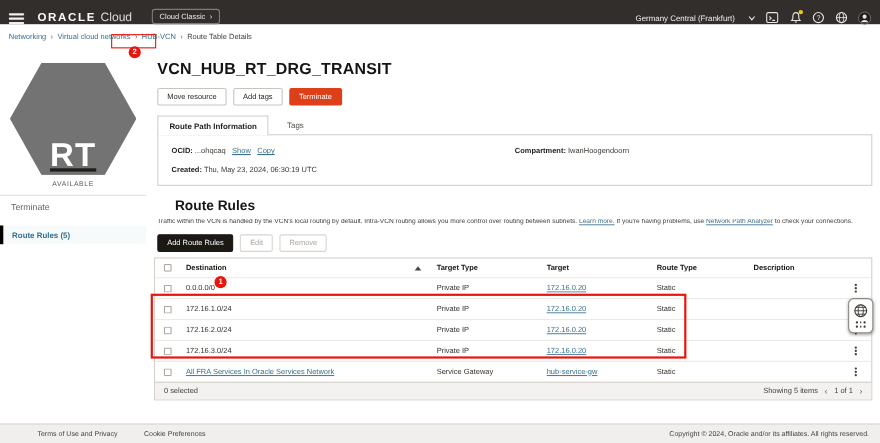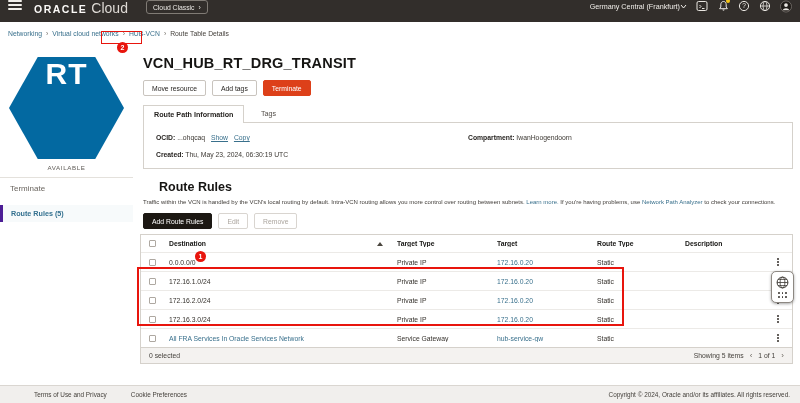--- a/index.html
+++ b/index.html
@@ -1,46 +1,46 @@
 <!DOCTYPE html>
 <html><head>
 <meta charset="utf-8">
 <style>
   * { margin:0; padding:0; box-sizing:border-box; }
   html,body { width:800px; height:403px; }
   body { font-family:"Liberation Sans", sans-serif; background:#fff; position:relative; overflow:hidden; color:#211e1b; }
 
   
-  .topbar { position:absolute; left:0; top:0; width:800px; height:22px; background:#322e2b; display:flex; align-items:flex-start; padding:0 8px; gap:8px; z-index:20; }
+  .topbar { position:absolute; left:0; top:0; width:800px; height:22px; background:#322e2b; display:flex; align-items:flex-end; padding:0 8px; gap:8px; z-index:20; }
   .hamburger { width:14px; height:10px; display:flex; flex-direction:column; justify-content:space-between; cursor:pointer; }
   .hamburger span { display:block; height:1.6px; background:#f3f0ec; border-radius:1px; }
   .brand { display:flex; align-items:baseline; gap:4px; margin-left:4px; white-space:nowrap; }
   .brand .oracle { color:#fbf9f7; font-weight:bold; font-size:10.5px; letter-spacing:1.5px; }
-  .brand .cloud { color:#dedad5; font-size:14px; }
+  .brand .cloud { color:#dedad5; font-size:11px; }
   .chip { margin-left:10px; height:14px; border:1px solid #807b75; border-radius:3px; color:#eceae6; font-size:6.8px; display:flex; align-items:center; gap:4px; padding:0 6px; white-space:nowrap; cursor:pointer; }
   .searchbox { margin-left:6px; width:392px; height:14px; background:#4d4844; border:none; border-radius:3px; color:#d8d4cf; font-size:6.8px; padding:0 8px; font-family:"Liberation Sans", sans-serif; }
   .searchbox::placeholder { color:#b3ada7; }
   .topbar-right { margin-left:auto; display:flex; align-items:center; gap:9px; }
-  .region { color:#f1eeea; font-size:7.2px; display:flex; align-items:center; gap:0; white-space:nowrap; cursor:pointer; }
+  .region { color:#f1eeea; font-size:7.2px; display:flex; align-items:center; gap:12px; white-space:nowrap; cursor:pointer; }
   .tb-icon { width:12px; height:12px; position:relative; cursor:pointer; display:flex; align-items:center; justify-content:center; }
   .badge-dot { position:absolute; right:-1px; top:-1px; width:4px; height:4px; border-radius:50%; background:#f5c518; }
 
   
   .breadcrumb { position:absolute; left:8px; top:30px; font-size:6.8px; display:flex; gap:4px; align-items:center; white-space:nowrap; z-index:3; }
   .breadcrumb .bc-link { color:#39708c; cursor:pointer; }
   .breadcrumb .bc-sep { color:#6d6861; }
   .breadcrumb .bc-current { color:#46423d; }
 
   
-  .hexagon { position:absolute; left:9px; top:57px; width:115px; height:102px; background:#0369a1; clip-path:polygon(25% 0%,75% 0%,100% 50%,75% 100%,25% 100%,0% 50%); display:flex; align-items:flex-start; justify-content:center; }
+  .hexagon { position:absolute; left:9px; top:57px; width:115px; height:102px; background:#737373; clip-path:polygon(25% 0%,75% 0%,100% 50%,75% 100%,25% 100%,0% 50%); display:flex; align-items:flex-end; justify-content:center;text-decoration:underline; }
   .hexagon .rt { color:#fff; font-size:30px; font-weight:bold; letter-spacing:1px; }
   .status-text { position:absolute; left:0; top:164px; width:133px; text-align:center; font-size:6.2px; letter-spacing:.6px; color:#5f5b56; }
   .resources-hd { position:absolute; left:10px; top:184px; font-size:8px; color:#6a655f; }
   .resources-divider { position:absolute; left:0; top:177px; width:133px; border-top:1px solid #e4e1dc; }
-  .side-item { position:absolute; left:0; top:205px; width:133px; height:17px; display:flex; align-items:center; cursor:pointer; background:#f7fafb; border-left:3px solid #4c1d95; }
+  .side-item { position:absolute; left:0; top:205px; width:133px; height:17px; display:flex; align-items:center; cursor:pointer; background:#f7fafb; border-left:3px solid #000000; }
   .side-item span { margin-left:8px; font-size:7.2px; font-weight:bold; color:#33708f; }
 
   
   .page-title { position:absolute; left:143px; top:55px; font-size:14.5px; font-weight:600; color:#161513; letter-spacing:.2px; }
   .actions { position:absolute; left:143px; top:80px; display:flex; gap:6px; }
   .btn { height:16px; font-size:6.8px; font-family:"Liberation Sans", sans-serif; border-radius:2px; padding:0 8px; display:flex; align-items:center; cursor:pointer; white-space:nowrap; }
   .btn-plain { background:#fff; border:1px solid #c9c4be; color:#211e1b; }
   .btn-danger { background:#dd4019; border:1px solid #dd4019; color:#fff; }
   .btn-dark { background:#1c1813; border:1px solid #1c1813; color:#fff; }
   .btn-disabled { background:#fff; border:1px solid #d9d5d0; color:#aba59e; cursor:default; }

